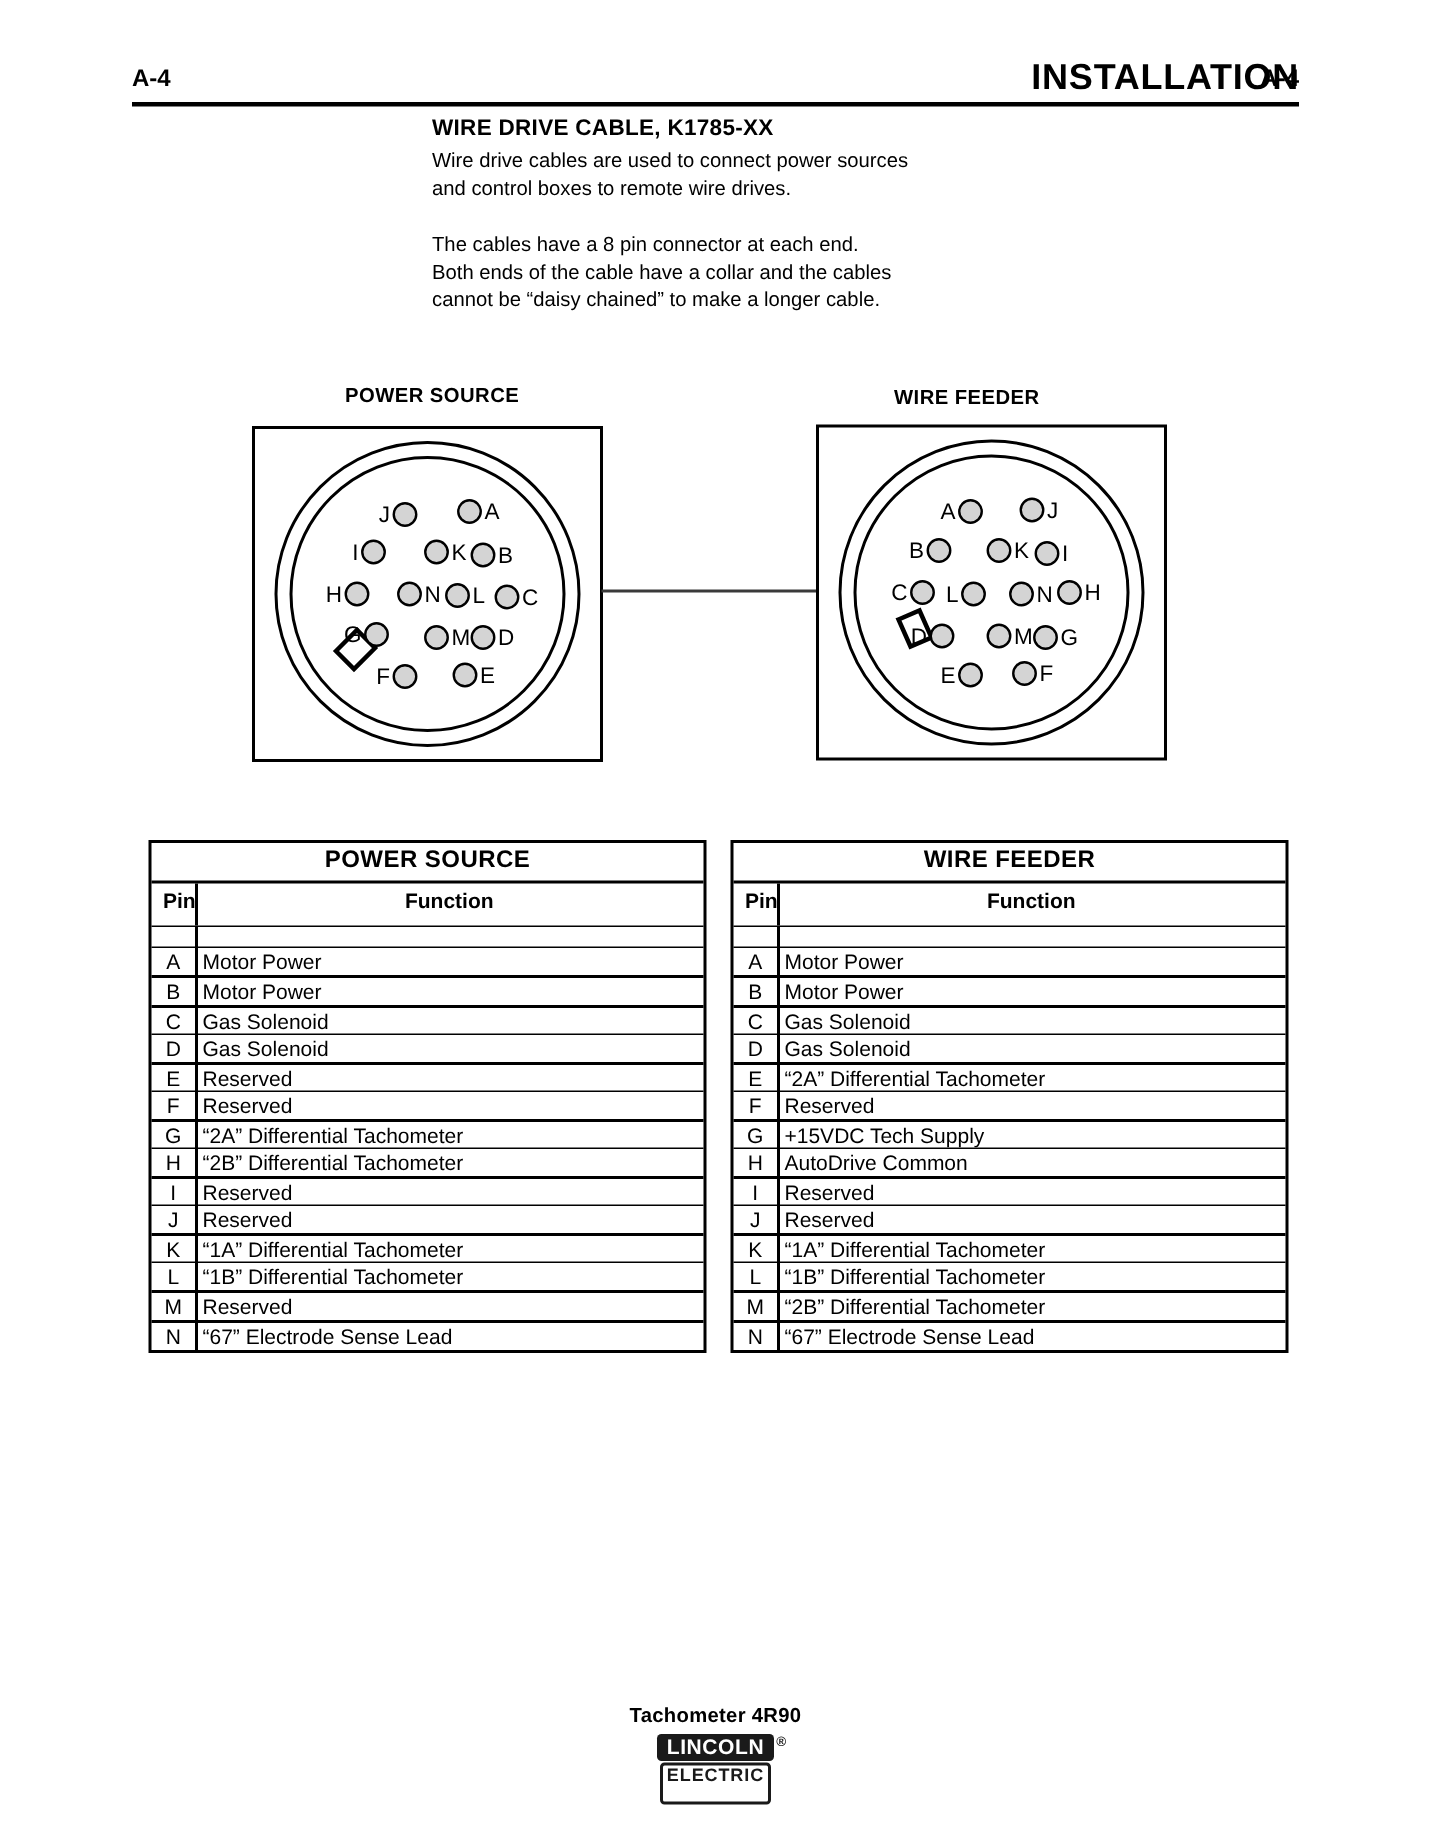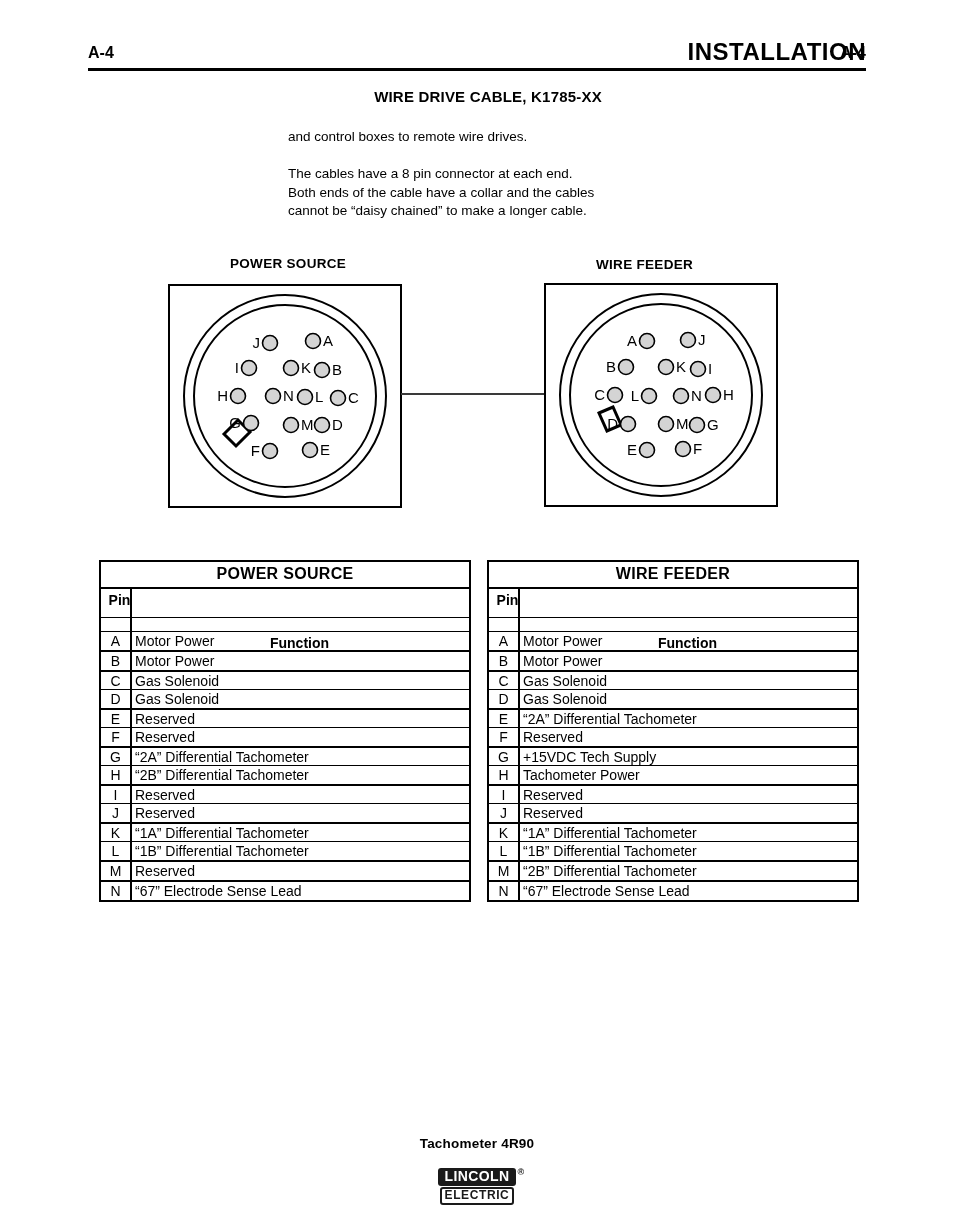--- a/index.html
+++ b/index.html
@@ -57,25 +57,24 @@
   }
 
   
   #intro {
     position: absolute;
     left: 288px;
     top: 72px;
     width: 400px;
   }
   #intro h2 {
-    margin: 16px 0 4px 0;
+    margin: 5px 0 4px 0;
     font-size: 15px;
     font-weight: bold;
     letter-spacing: 0.2px;
-    text-align: center;
   }
   #intro p {
     margin: 0;
     font-size: 13.5px;
     line-height: 18.5px;
   }
   #intro p.gap { margin-top: 19px; }
 
   
   .diagram-label {
@@ -140,21 +139,20 @@
     text-align: center;
     font-size: 14px;
     font-weight: bold;
   }
   .tbl-colhead .ch-func {
     position: absolute;
     left: 29px; right: 0; top: 3px;
     text-align: center;
     font-size: 14px;
     font-weight: bold;
-    margin-top: 43px;
   }
   .tbl-colhead .ch-div {
     position: absolute;
     left: 29px; top: 0; bottom: 0;
     width: 2px;
     background: #000000;
   }
 
   .tbl-body { position: relative; }
   .tbl-body .col-divider {
@@ -205,21 +203,21 @@
     top: 1136px;
     text-align: center;
   }
   #footer-product {
     font-size: 13.5px;
     font-weight: bold;
     letter-spacing: 0.2px;
   }
   #brand-logo {
     display: inline-block;
-    margin-top: 16px;
+    margin-top: 5px;
     position: relative;
   }
   .logo-row1 {
     display: inline-block;
     position: relative;
     background: #1a1a1a;
     color: #ffffff;
     font-size: 14px;
     font-weight: bold;
     letter-spacing: 0.4px;
@@ -243,39 +241,39 @@
     width: 74px;
     box-sizing: border-box;
     background: #ffffff;
     color: #1a1a1a;
     border: 2px solid #1a1a1a;
     border-radius: 3px;
     font-size: 12px;
     font-weight: bold;
     letter-spacing: 0.6px;
     line-height: 13px;
-    padding: 0 0 1px 0;
+    padding: 0 0 11px 0;
   }
 </style>
 </head>
 <body>
 
 <div id="page">
 
   <div id="page-header">
     <div class="hdr-left">A-4</div>
     <div class="hdr-title">INSTALLATION</div>
     <div class="hdr-right">A-4</div>
   </div>
   <div id="header-rule"></div>
 
   <div id="intro">
     <h2>WIRE DRIVE CABLE, K1785-XX</h2>
     <p>
-      <br>
+      <span>Wire drive cables are used to connect power sources</span><br>
       <span>and control boxes to remote wire drives.</span>
     </p>
     <p class="gap">
       <span>The cables have a 8 pin connector at each end.</span><br>
       <span>Both ends of the cable have a collar and the cables</span><br>
       <span>cannot be “daisy chained” to make a longer cable.</span>
     </p>
   </div>
 
   <div class="diagram-label" id="label-power-source">POWER SOURCE</div>
@@ -488,21 +486,21 @@
             <div class="p-func">Reserved</div>
           </div>
         </div>
         <div class="grp">
           <div class="prow">
             <div class="p-pin">G</div>
             <div class="p-func">+15VDC Tech Supply</div>
           </div>
           <div class="prow">
             <div class="p-pin">H</div>
-            <div class="p-func">Tachometer Power</div>
+            <div class="p-func">AutoDrive Common</div>
           </div>
         </div>
         <div class="grp">
           <div class="prow">
             <div class="p-pin">I</div>
             <div class="p-func">Reserved</div>
           </div>
           <div class="prow">
             <div class="p-pin">J</div>
             <div class="p-func">Reserved</div>

